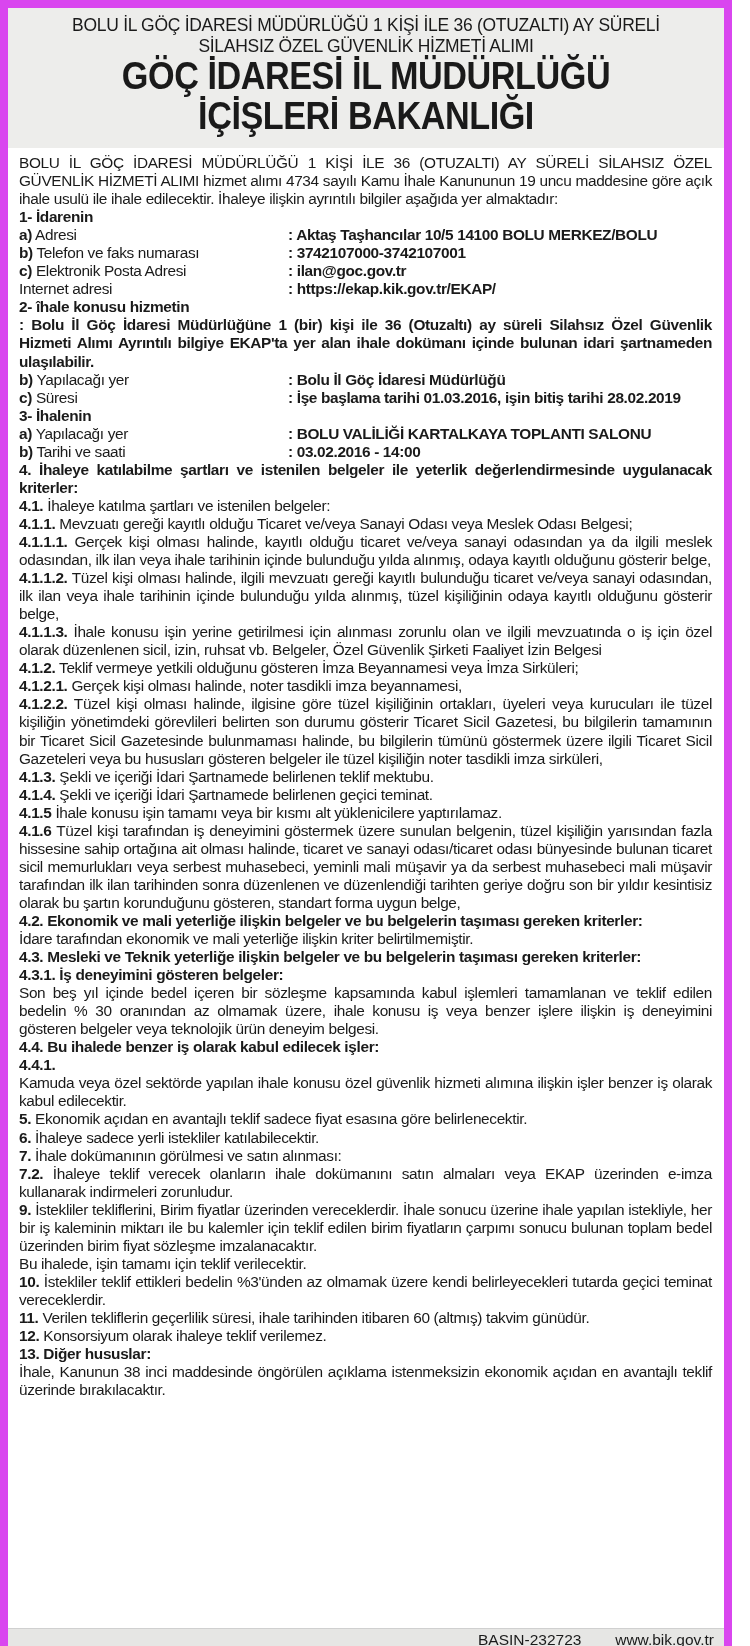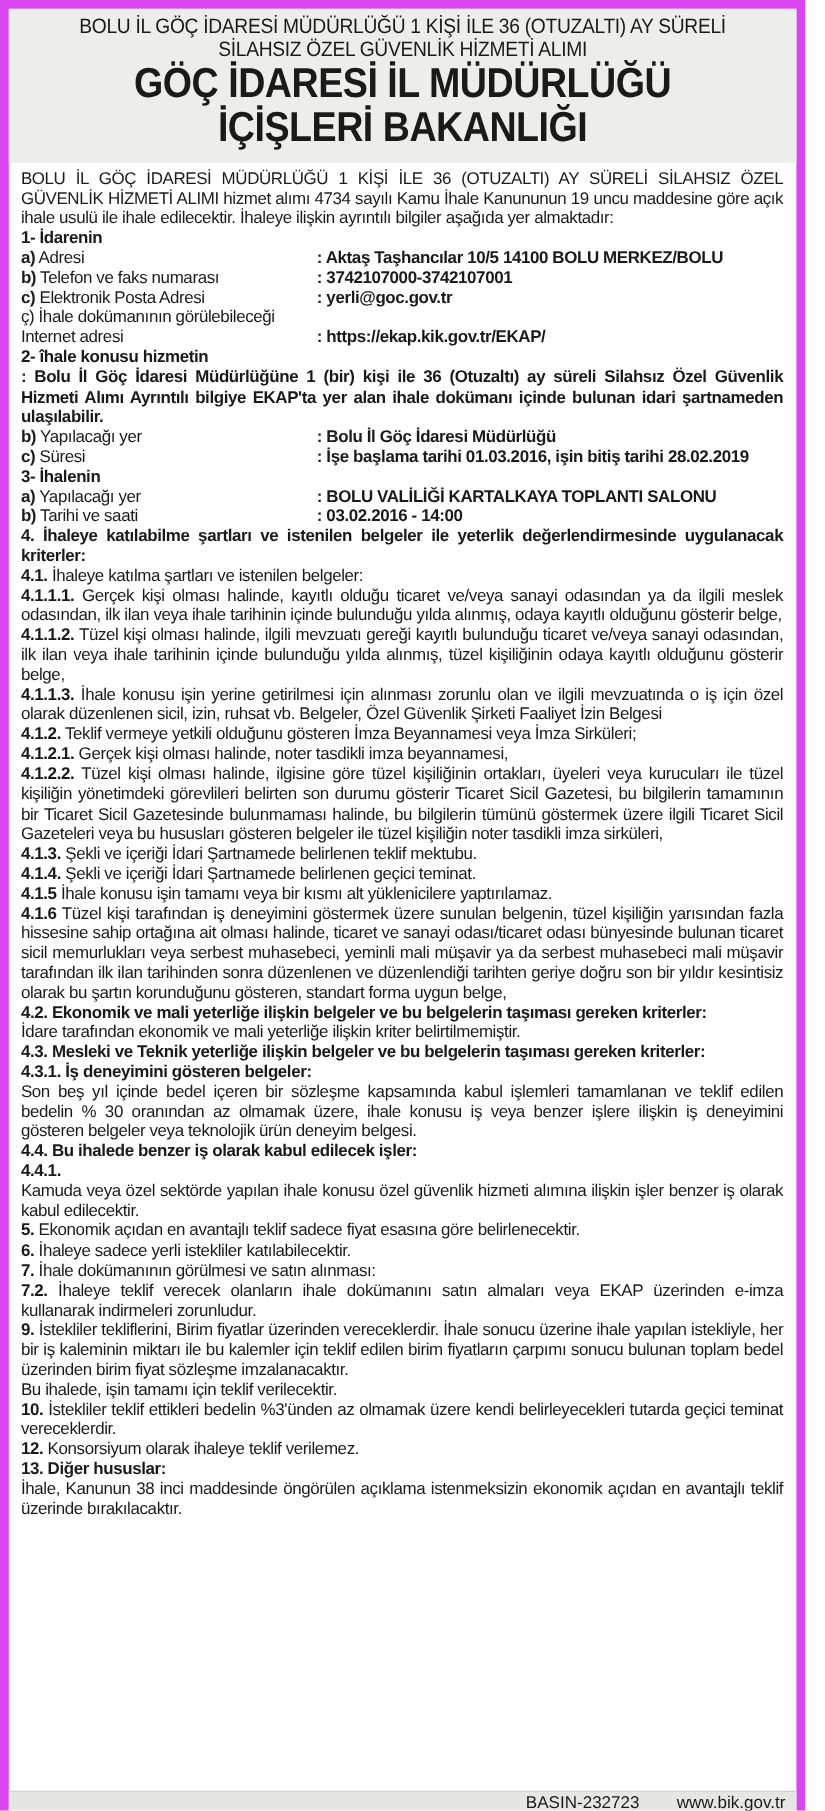--- a/index.html
+++ b/index.html
@@ -61,25 +61,21 @@
         <div class="row">
           <span class="lbl"><b>a)</b><span> Adresi</span></span>
           <span class="val">: Aktaş Taşhancılar 10/5 14100 BOLU MERKEZ/BOLU</span>
         </div>
         <div class="row">
           <span class="lbl"><b>b)</b><span> Telefon ve faks numarası</span></span>
           <span class="val">: 3742107000-3742107001</span>
         </div>
         <div class="row">
           <span class="lbl"><b>c)</b><span> Elektronik Posta Adresi</span></span>
-          <span class="val">: yerli@goc.gov.tr</span>
-        </div>
-        <div class="row">
-          <span class="lbl"><span>ç) İhale dokümanının görülebileceği</span></span>
-          <span class="val"></span>
+          <span class="val">: ilan@goc.gov.tr</span>
         </div>
         <div class="row">
           <span class="lbl"><span>Internet adresi</span></span>
           <span class="val">: https://ekap.kik.gov.tr/EKAP/</span>
         </div>
       </div>
 
     <p class="b">2- îhale konusu hizmetin</p>
     <div id="sec2">
         <div class="row">
@@ -103,20 +99,21 @@
         </div>
         <div class="row">
           <span class="lbl"><b>b)</b><span> Tarihi ve saati</span></span>
           <span class="val">: 03.02.2016 - 14:00</span>
         </div>
       </div>
 
     <p class="b j">4. İhaleye katılabilme şartları ve istenilen belgeler ile yeterlik değerlendirmesinde uygulanacak kriterler:</p>
     <div id="clauses">
         <p><b>4.1.</b><span> İhaleye katılma şartları ve istenilen belgeler:</span></p>
+        <p><b>4.1.1.</b><span> Mevzuatı gereği kayıtlı olduğu Ticaret ve/veya Sanayi Odası veya Meslek Odası Belgesi;</span></p>
         <p class="j"><b>4.1.1.1.</b><span> Gerçek kişi olması halinde, kayıtlı olduğu ticaret ve/veya sanayi odasından ya da ilgili meslek odasından, ilk ilan veya ihale tarihinin içinde bulunduğu yılda alınmış, odaya kayıtlı olduğunu gösterir belge,</span></p>
         <p class="j"><b>4.1.1.2.</b><span> Tüzel kişi olması halinde, ilgili mevzuatı gereği kayıtlı bulunduğu ticaret ve/veya sanayi odasından, ilk ilan veya ihale tarihinin içinde bulunduğu yılda alınmış, tüzel kişiliğinin odaya kayıtlı olduğunu gösterir belge,</span></p>
         <p class="j"><b>4.1.1.3.</b><span> İhale konusu işin yerine getirilmesi için alınması zorunlu olan ve ilgili mevzuatında o iş için özel olarak düzenlenen sicil, izin, ruhsat vb. Belgeler, Özel Güvenlik Şirketi Faaliyet İzin Belgesi</span></p>
         <p><b>4.1.2.</b><span> Teklif vermeye yetkili olduğunu gösteren İmza Beyannamesi veya İmza Sirküleri;</span></p>
         <p><b>4.1.2.1.</b><span> Gerçek kişi olması halinde, noter tasdikli imza beyannamesi,</span></p>
         <p class="j"><b>4.1.2.2.</b><span> Tüzel kişi olması halinde, ilgisine göre tüzel kişiliğinin ortakları, üyeleri veya kurucuları ile tüzel kişiliğin yönetimdeki görevlileri belirten son durumu gösterir Ticaret Sicil Gazetesi, bu bilgilerin tamamının bir Ticaret Sicil Gazetesinde bulunmaması halinde, bu bilgilerin tümünü göstermek üzere ilgili Ticaret Sicil Gazeteleri veya bu hususları gösteren belgeler ile tüzel kişiliğin noter tasdikli imza sirküleri,</span></p>
         <p><b>4.1.3.</b><span> Şekli ve içeriği İdari Şartnamede belirlenen teklif mektubu.</span></p>
         <p><b>4.1.4.</b><span> Şekli ve içeriği İdari Şartnamede belirlenen geçici teminat.</span></p>
         <p><b>4.1.5</b><span> İhale konusu işin tamamı veya bir kısmı alt yüklenicilere yaptırılamaz.</span></p>
         <p class="j"><b>4.1.6</b><span> Tüzel kişi tarafından iş deneyimini göstermek üzere sunulan belgenin, tüzel kişiliğin yarısından fazla hissesine sahip ortağına ait olması halinde, ticaret ve sanayi odası/ticaret odası bünyesinde bulunan ticaret sicil memurlukları veya serbest muhasebeci, yeminli mali müşavir ya da serbest muhasebeci mali müşavir tarafından ilk ilan tarihinden sonra düzenlenen ve düzenlendiği tarihten geriye doğru son bir yıldır kesintisiz olarak bu şartın korunduğunu gösteren, standart forma uygun belge,</span></p>
@@ -134,20 +131,21 @@
     <p class="j">Kamuda veya özel sektörde yapılan ihale konusu özel güvenlik hizmeti alımına ilişkin işler benzer iş olarak kabul edilecektir.</p>
 
     <div id="items">
         <p><b>5.</b><span> Ekonomik açıdan en avantajlı teklif sadece fiyat esasına göre belirlenecektir.</span></p>
         <p><b>6.</b><span> İhaleye sadece yerli istekliler katılabilecektir.</span></p>
         <p><b>7.</b><span> İhale dokümanının görülmesi ve satın alınması:</span></p>
         <p class="j"><b>7.2.</b><span> İhaleye teklif verecek olanların ihale dokümanını satın almaları veya EKAP üzerinden e-imza kullanarak indirmeleri zorunludur.</span></p>
         <p class="j"><b>9.</b><span> İstekliler tekliflerini, Birim fiyatlar üzerinden vereceklerdir. İhale sonucu üzerine ihale yapılan istekliyle, her bir iş kaleminin miktarı ile bu kalemler için teklif edilen birim fiyatların çarpımı sonucu bulunan toplam bedel üzerinden birim fiyat sözleşme imzalanacaktır.</span></p>
         <p><span>Bu ihalede, işin tamamı için teklif verilecektir.</span></p>
         <p class="j"><b>10.</b><span> İstekliler teklif ettikleri bedelin %3'ünden az olmamak üzere kendi belirleyecekleri tutarda geçici teminat vereceklerdir.</span></p>
+        <p><b>11.</b><span> Verilen tekliflerin geçerlilik süresi, ihale tarihinden itibaren 60 (altmış) takvim günüdür.</span></p>
         <p><b>12.</b><span> Konsorsiyum olarak ihaleye teklif verilemez.</span></p>
       </div>
 
     <p class="b">13. Diğer hususlar:</p>
     <p class="j">İhale, Kanunun 38 inci maddesinde öngörülen açıklama istenmeksizin ekonomik açıdan en avantajlı teklif üzerinde bırakılacaktır.</p>
   </div>
 
   <div class="footer">
     <span class="left">Resmi İlanlar www.ilan.gov.tr'de</span>
     <span class="code">BASIN-232723</span>

